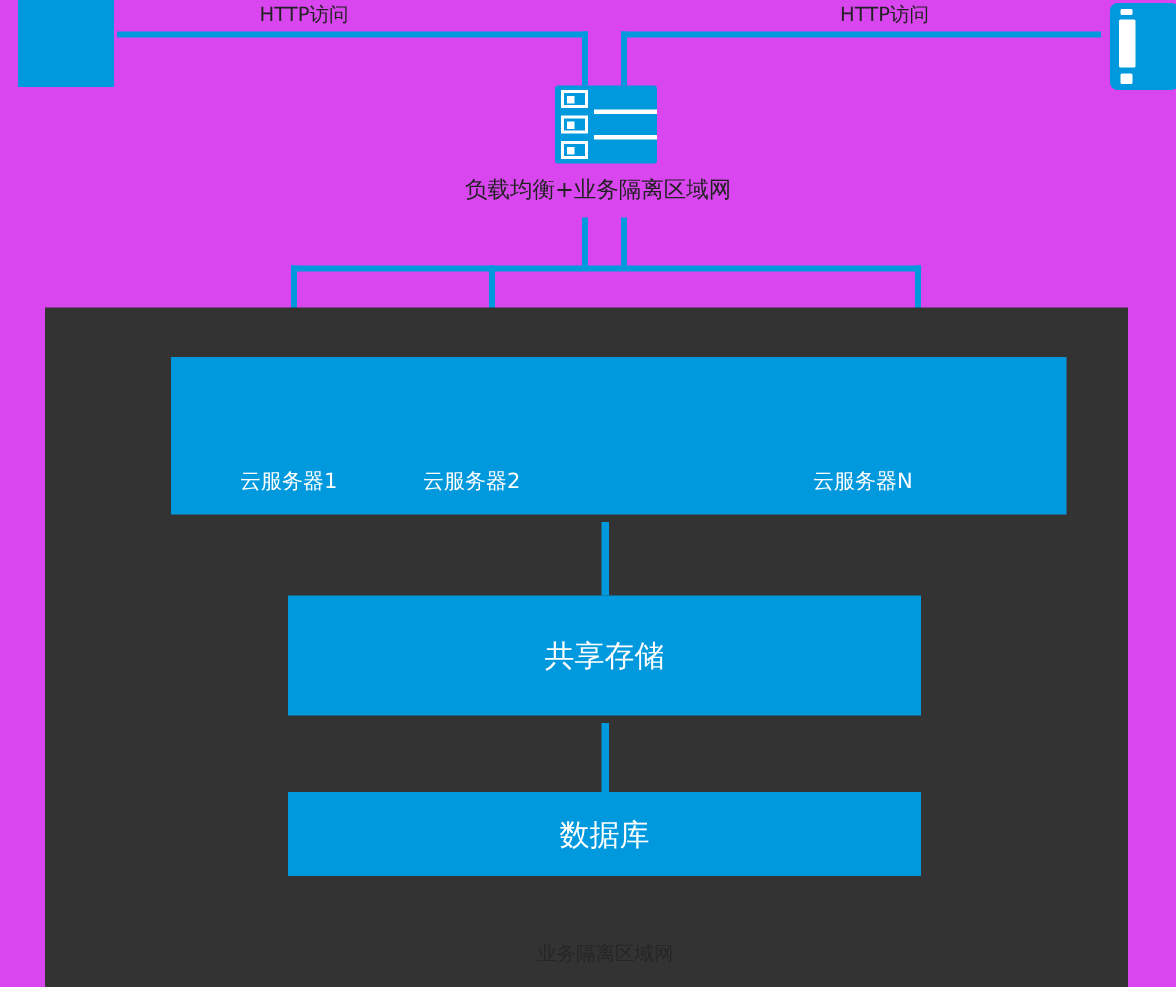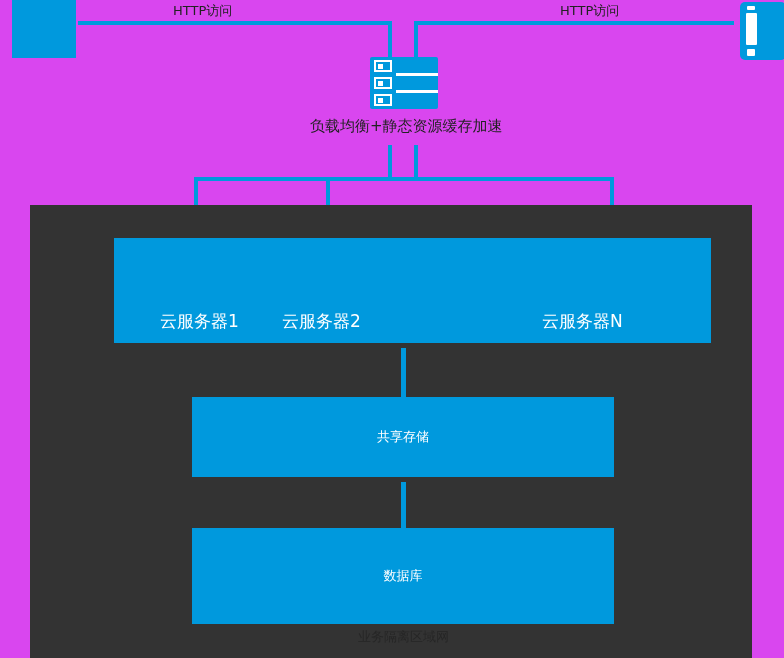--- a/index.html
+++ b/index.html
@@ -122,26 +122,26 @@
     font-size: 13px;
     line-height: 16px;
   }
   .lbl-lb {
     color: #222222;
     font-size: 15px;
     line-height: 20px;
   }
   .lbl-white {
     color: #ffffff;
-    font-size: 17px;
+    font-size: 14px;
     line-height: 20px;
   }
   .lbl-box {
     color: #ffffff;
-    font-size: 13px;
+    font-size: 20px;
     line-height: 22px;
   }
   .lbl-zone {
     color: #262626;
     font-size: 13px;
     line-height: 18px;
   }
 
   
   .panel {
@@ -184,21 +184,21 @@
     <div class="unit u2">
         <i></i>
       </div>
     <div class="unit u3">
         <i></i>
       </div>
     <div class="gap1"></div>
     <div class="gap2"></div>
   </div>
 
-  <div class="label lbl-lb" style="left:310px; top:116px;">负载均衡+静态资源缓存加速</div>
+  <div class="label lbl-lb" style="left:310px; top:116px;">负载均衡+业务隔离区域网</div>
 
   <div class="conn" style="left:388px; top:145px; width:4px; height:34px;"></div>
   <div class="conn" style="left:414px; top:145px; width:4px; height:34px;"></div>
 
   <div class="conn" style="left:194px; top:177px; width:420px; height:4px;"></div>
 
   <div class="conn" style="left:194px; top:177px; width:4px; height:61px;"></div>
   <div class="conn" style="left:326px; top:177px; width:4px; height:61px;"></div>
   <div class="conn" style="left:610px; top:177px; width:4px; height:61px;"></div>
 
@@ -215,17 +215,17 @@
   <div class="label lbl-white" style="left:542px; top:311px;">云服务器N</div>
 
   <div class="conn" style="left:401px; top:348px; width:5px; height:49px;"></div>
 
   <div class="panel" style="left:192px; top:397px; width:422px; height:80px;">
     <span class="lbl-box">共享存储</span>
   </div>
 
   <div class="conn" style="left:401px; top:482px; width:5px; height:46px;"></div>
 
-  <div class="panel" style="left:192px; top:528px; width:422px; height:96px;">
+  <div class="panel" style="left:192px; top:528px; width:422px; height:56px;">
     <span class="lbl-box">数据库</span>
   </div>
 
 </div>
 
 </body></html>

